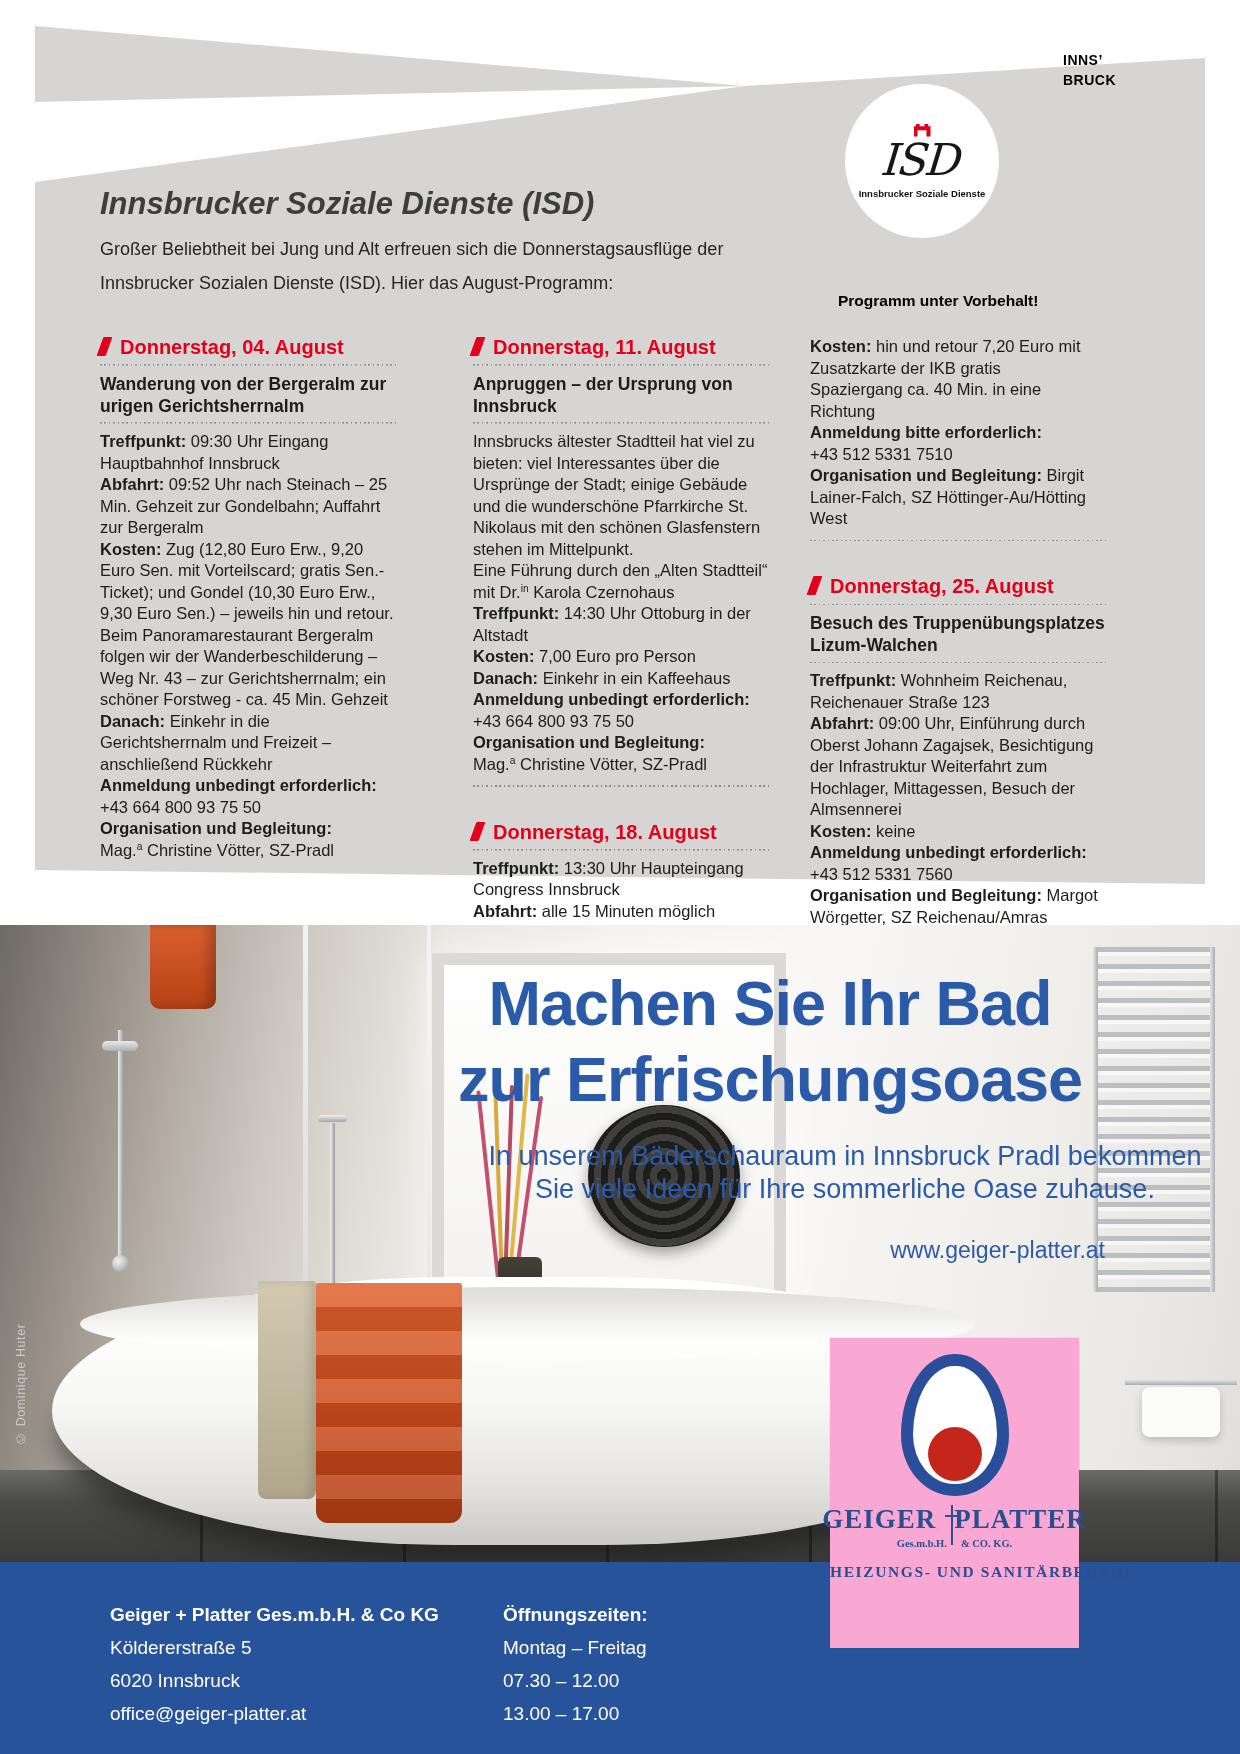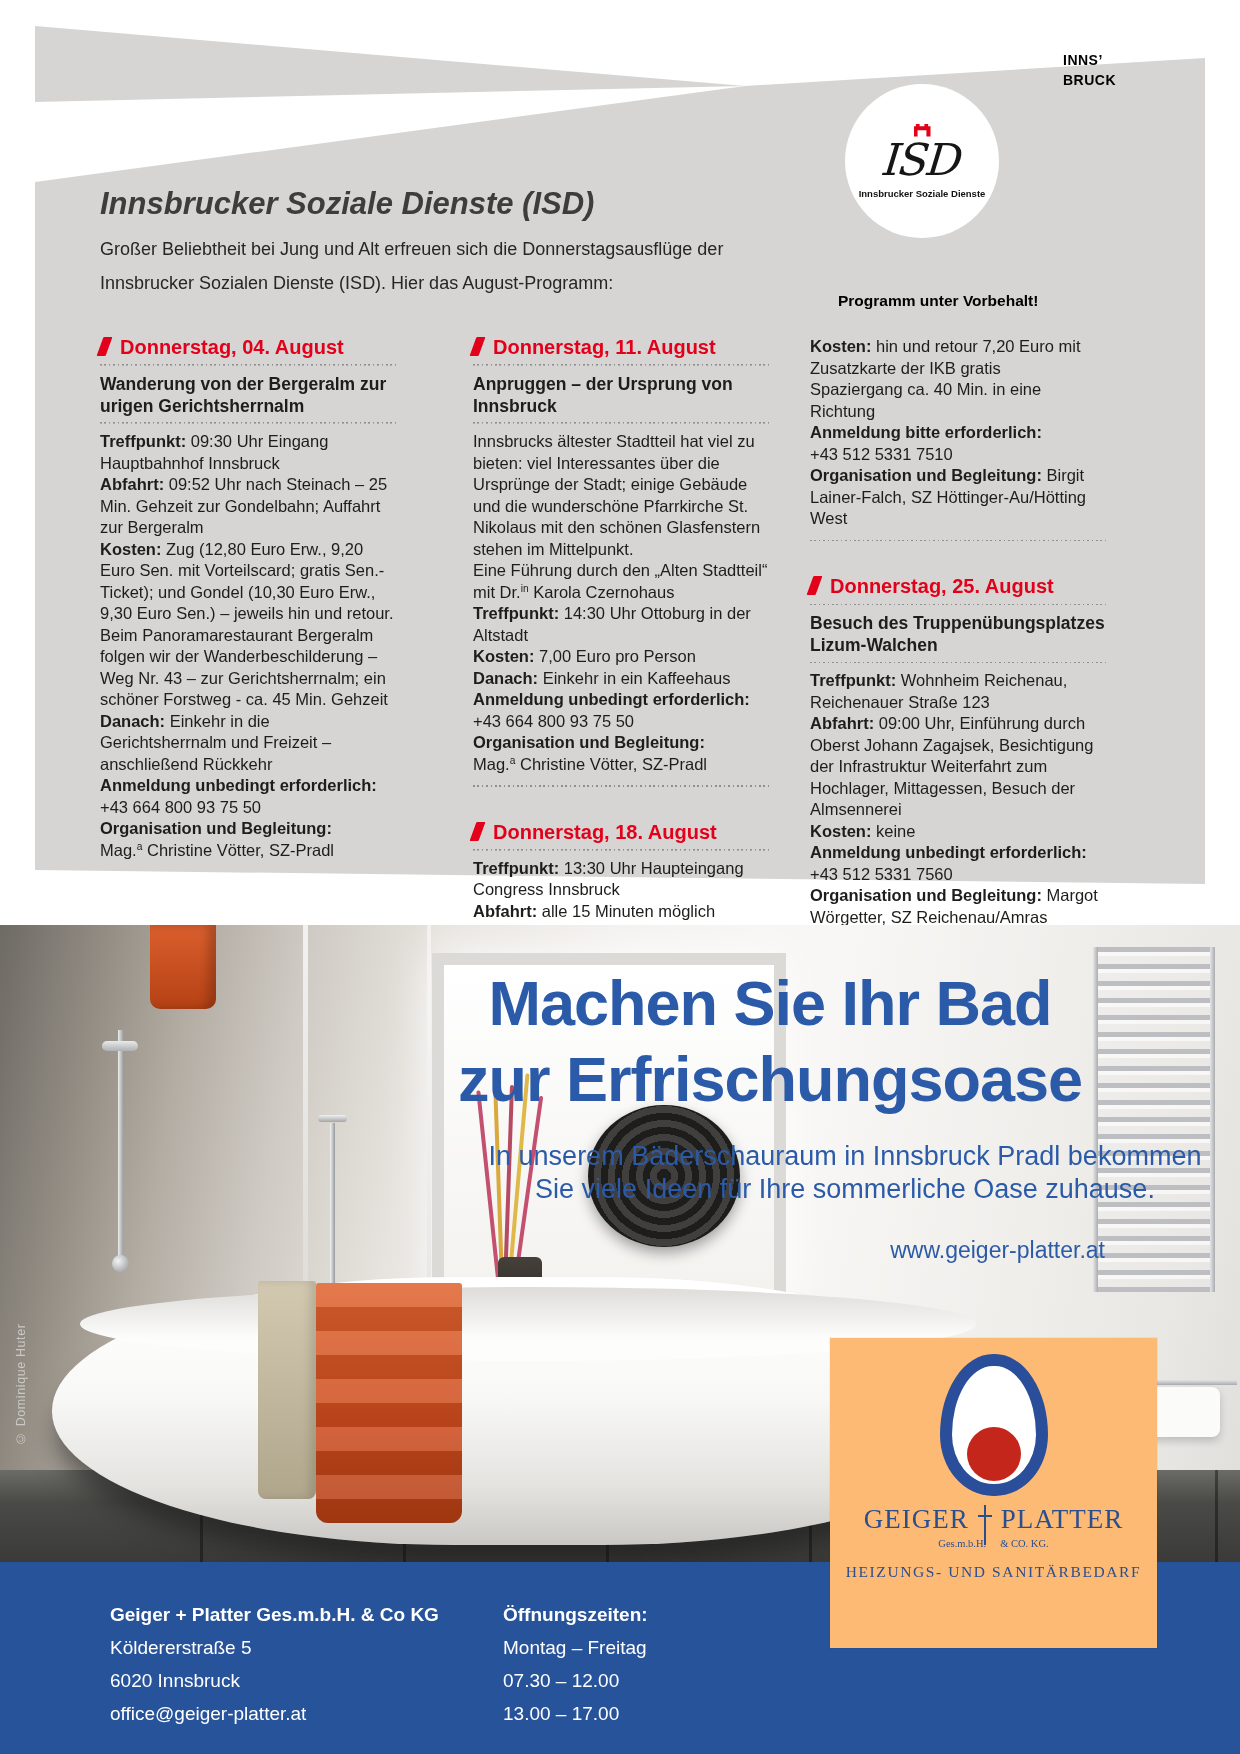--- a/index.html
+++ b/index.html
@@ -88,22 +88,22 @@
   .ad-sub{position:absolute;left:350px;top:215px;width:990px;text-align:center;z-index:20;
     color:var(--adblue,#2b5ba8);font-size:27px;line-height:33px;}
   .ad-url{position:absolute;left:805px;top:312px;width:300px;text-align:right;z-index:20;
     color:var(--adblue,#2b5ba8);font-size:23px;font-weight:500;}
   
   .footer{position:absolute;left:0;top:1562px;width:1240px;height:192px;background:var(--footblue,#27539b);z-index:10;}
   .f-block{position:absolute;top:36px;font-size:19px;line-height:33px;color:#fff;}
   .f-address{left:110px;} .f-hours{left:503px;}
   .f-bold{font-weight:700;}
   
-  .logo-box{position:absolute;left:830px;top:1338px;width:327px;height:310px;background:#fdba74;z-index:40;
-    box-shadow:0 0 0 1px rgba(0,0,0,.04);}
+  .logo-box{position:absolute;left:830px;top:1338px;width:249px;height:310px;background:#f9a8d4;z-index:40;
+    box-shadow:0 0 0 1px rgba(0,0,0,.04);font-weight:bold;}
   .egg{width:84px;height:118px;border:12px solid var(--logoblue,#2b4e9b);border-radius:50%/58% 58% 44% 44%;
     position:relative;margin:16px auto 8px;background:#fff;}
   .egg-red{position:absolute;left:50%;bottom:3px;transform:translateX(-50%);width:54px;height:54px;
     background:var(--logored,#c5261c);border-radius:50%;}
   .gp-row{display:flex;justify-content:center;align-items:baseline;gap:9px;
     font-family:"Liberation Serif","DejaVu Serif",serif;color:#2b4e8f;font-size:27px;letter-spacing:1px;}
   .gp-cross{position:relative;width:14px;height:26px;align-self:center;}
   .gp-cross:before{content:"";position:absolute;left:6px;top:-2px;width:2px;height:40px;background:#2b4e8f;}
   .gp-cross:after{content:"";position:absolute;left:0;top:8px;width:14px;height:2px;background:#2b4e8f;}
   .gp-sub{display:flex;justify-content:center;gap:14px;font-family:"Liberation Serif","DejaVu Serif",serif;

